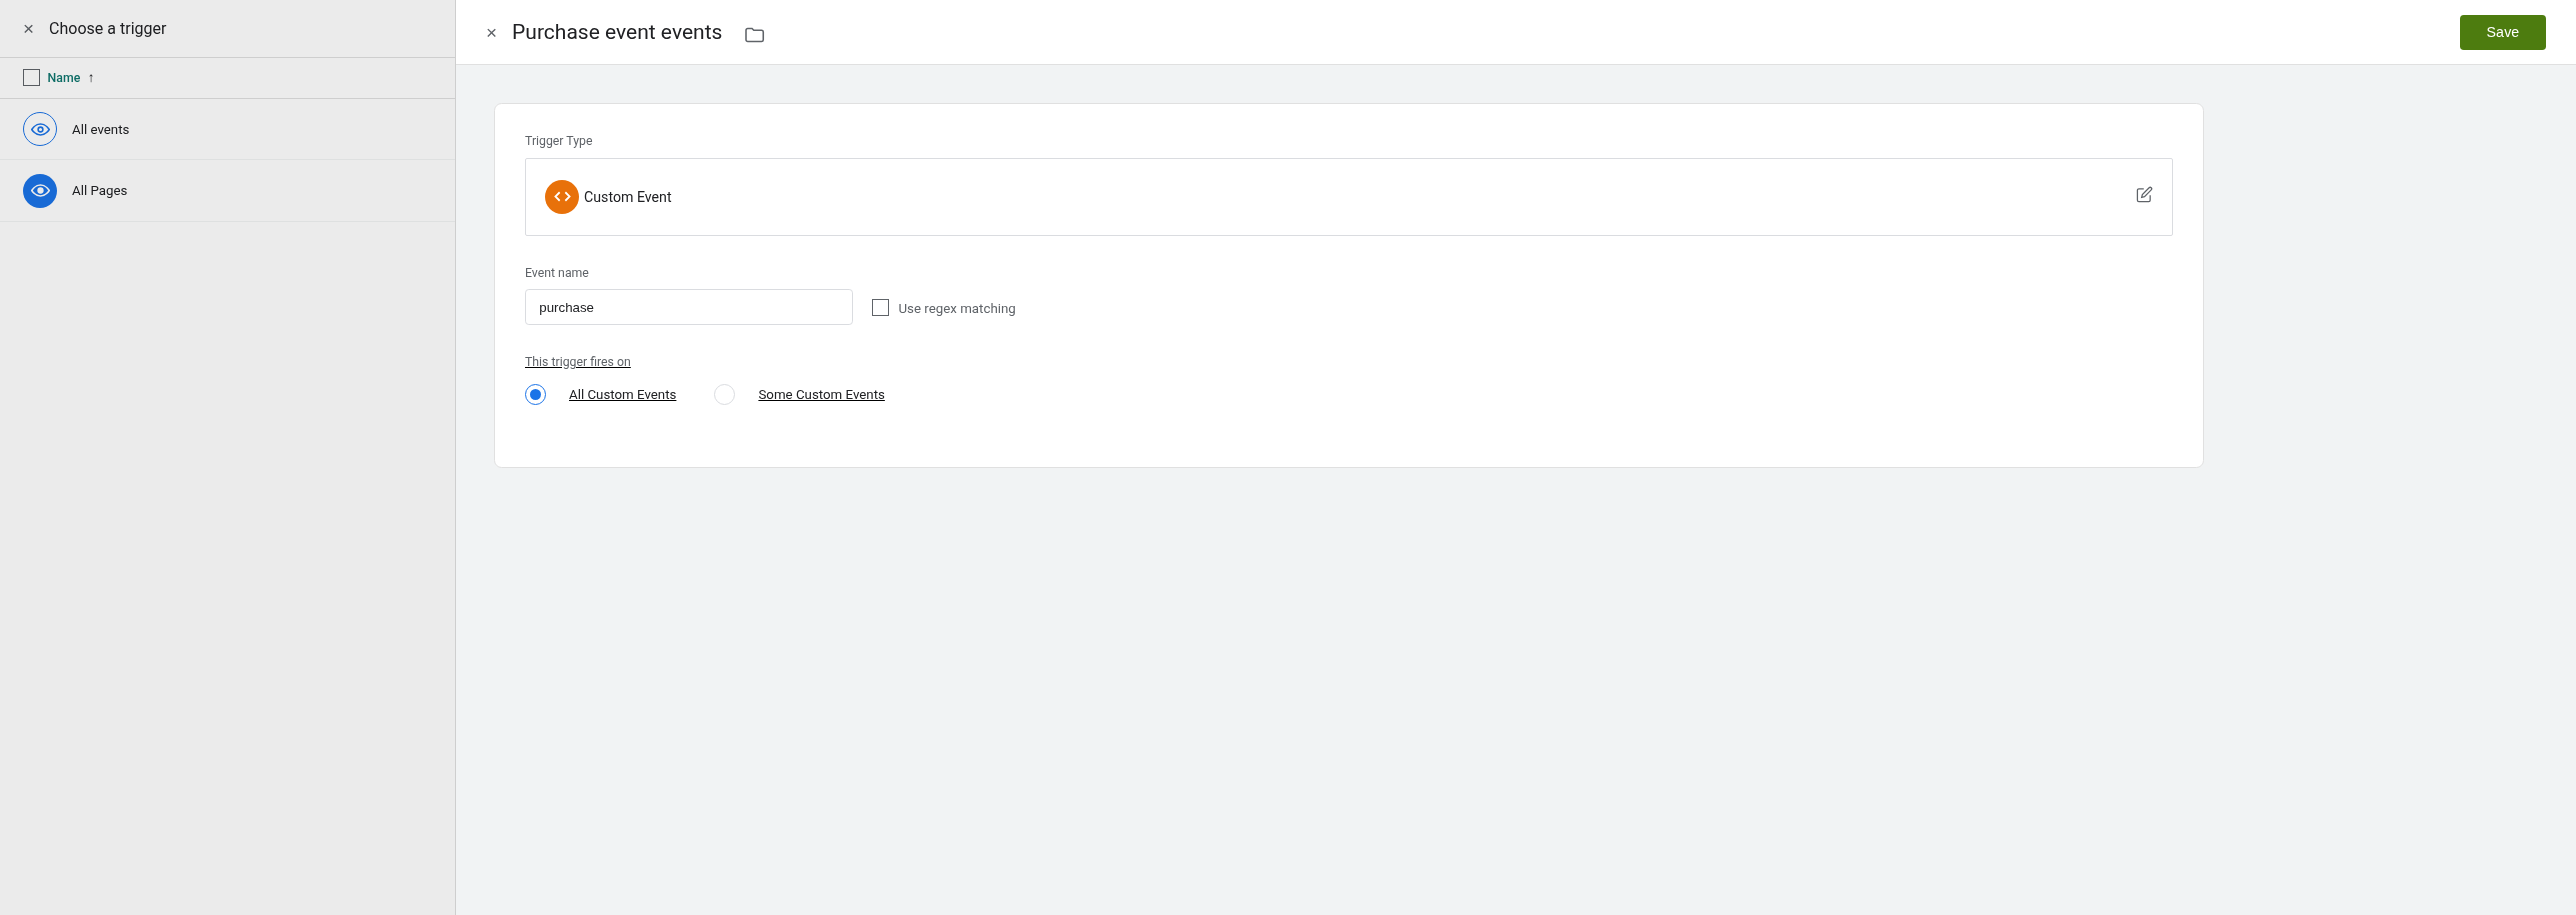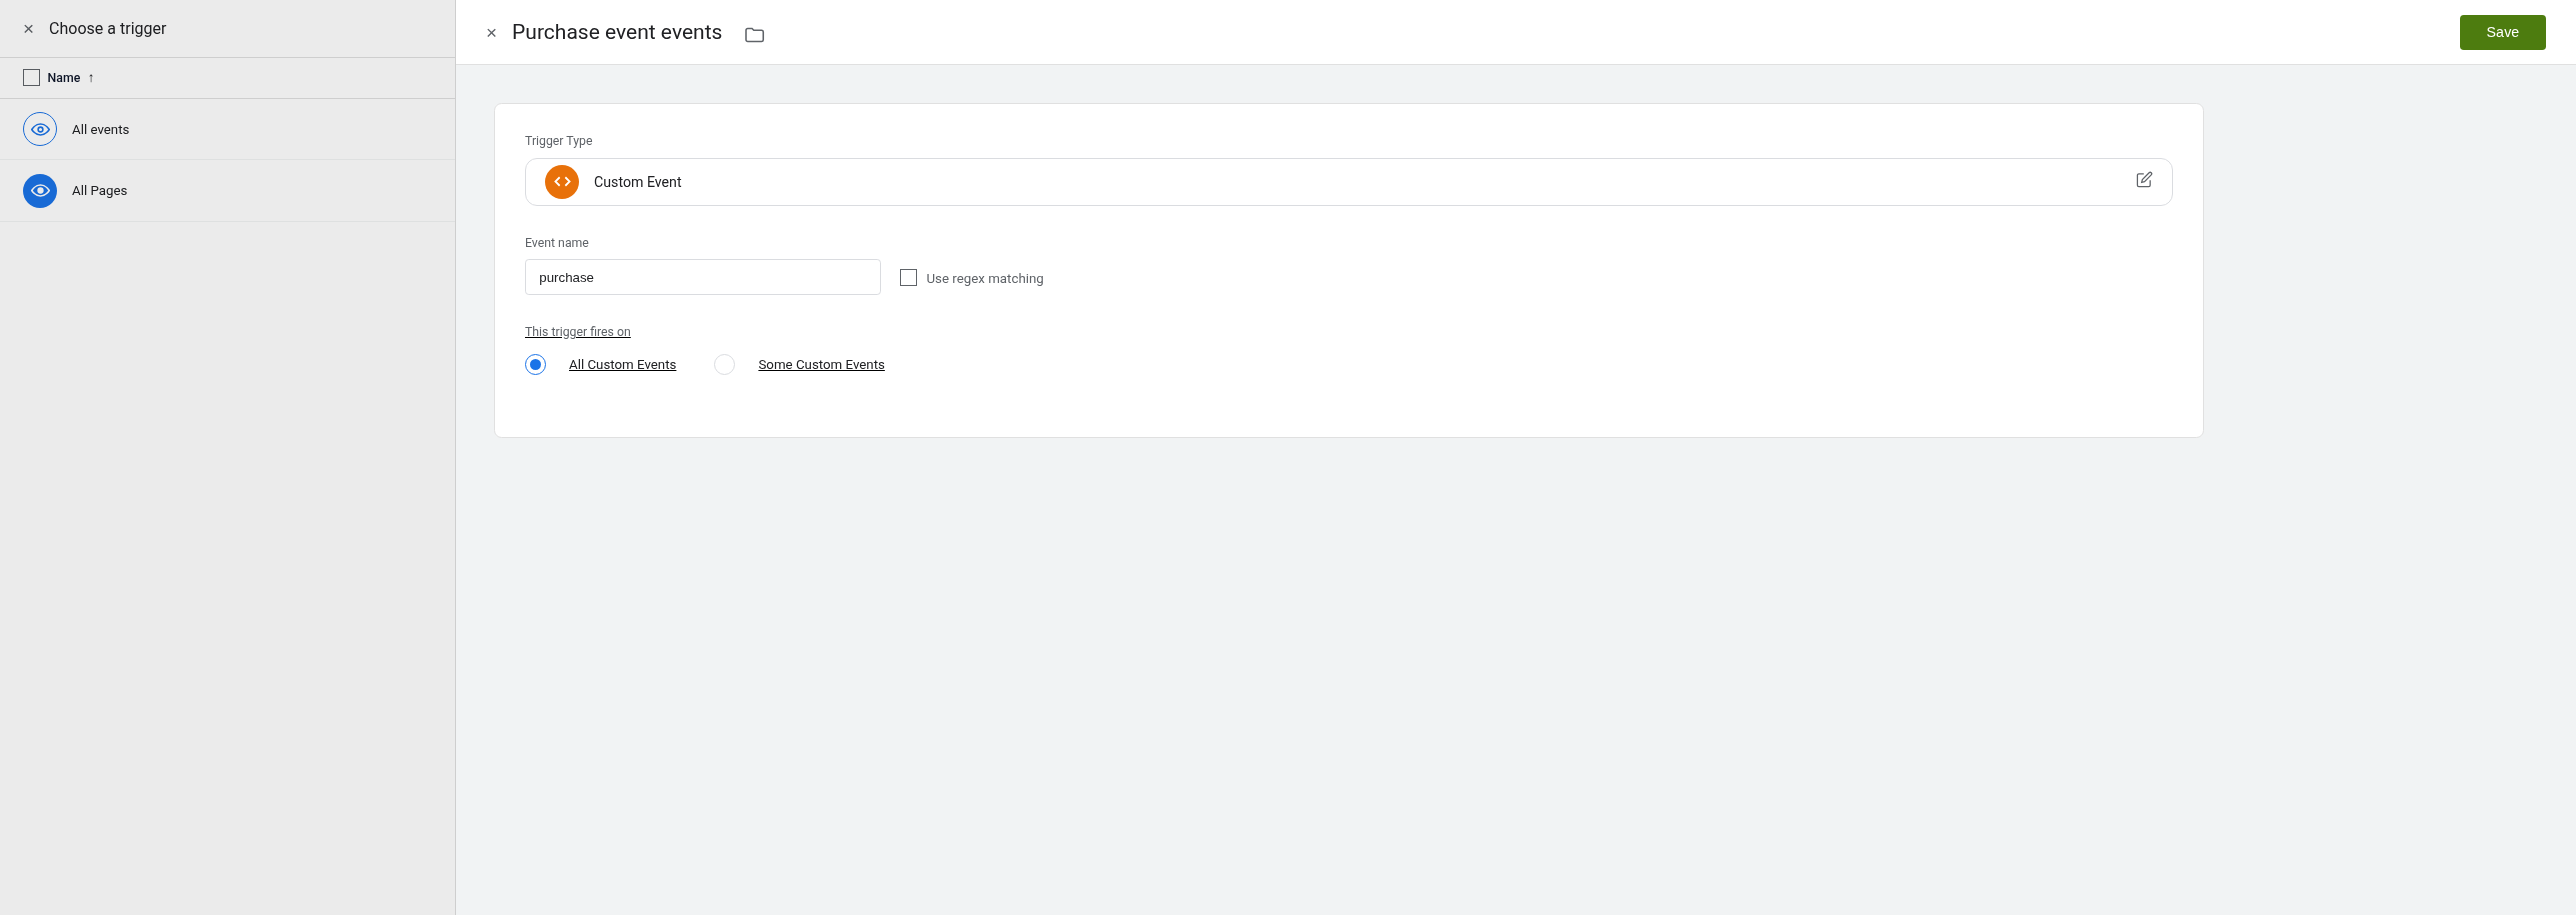--- a/index.html
+++ b/index.html
@@ -60,21 +60,21 @@
     .sort-checkbox {
       width: 17px;
       height: 17px;
       border: 1.9px solid #5f6368;
       display: inline-block;
     }
 
     .sort-label {
       font-size: 12.3px;
       font-weight: 500;
-      color: #0f172a;
+      color: #0f766e;
     }
 
     .sort-arrow {
       font-size: 13.3px;
       color: #202124;
     }
 
     .trigger-list-item {
       display: flex;
       align-items: center;
@@ -201,25 +201,25 @@
 
     .field-label {
       font-size: 12.3px;
       color: #5f6368;
       margin-bottom: 9.5px;
       font-weight: 400;
     }
 
     .trigger-type-box {
       border: 0.9px solid #dadce0;
-      border-radius: 12px;
-      padding: 6px 19px;
-      display: flex;
-      align-items: center;
-      gap: 15px;
+      border-radius: 2px;
+      padding: 21px 19px;
+      display: flex;
+      align-items: center;
+      gap: 5px;
       cursor: pointer;
       position: relative;
     }
 
     .trigger-type-icon {
       width: 34px;
       height: 34px;
       border-radius: 50%;
       background: #e8710a;
       display: flex;
@@ -250,21 +250,21 @@
       align-items: center;
       gap: 19px;
     }
 
     .event-name-input {
       border: 0.9px solid #dadce0;
       border-radius: 3.8px;
       padding: 9.5px 13.3px;
       font-size: 13.3px;
       color: #202124;
-      width: 356px;
+      width: 328px;
       outline: none;
     }
 
     .regex-label {
       display: flex;
       align-items: flex-end;
       gap: 9.5px;
       color: #5f6368;
       font-size: 13.3px;
       cursor: pointer;

